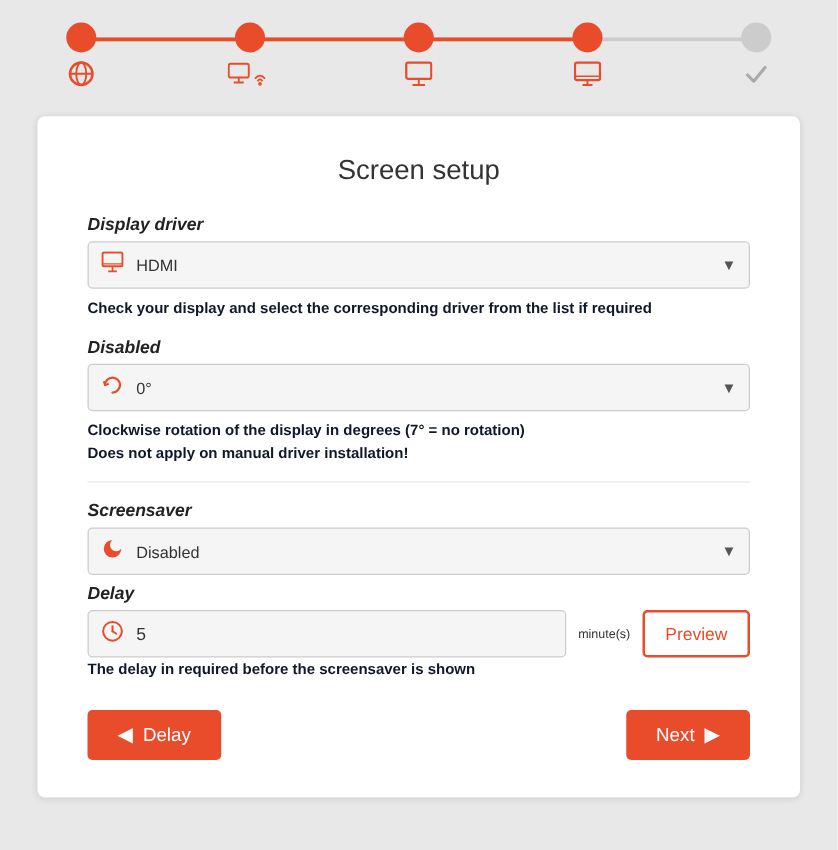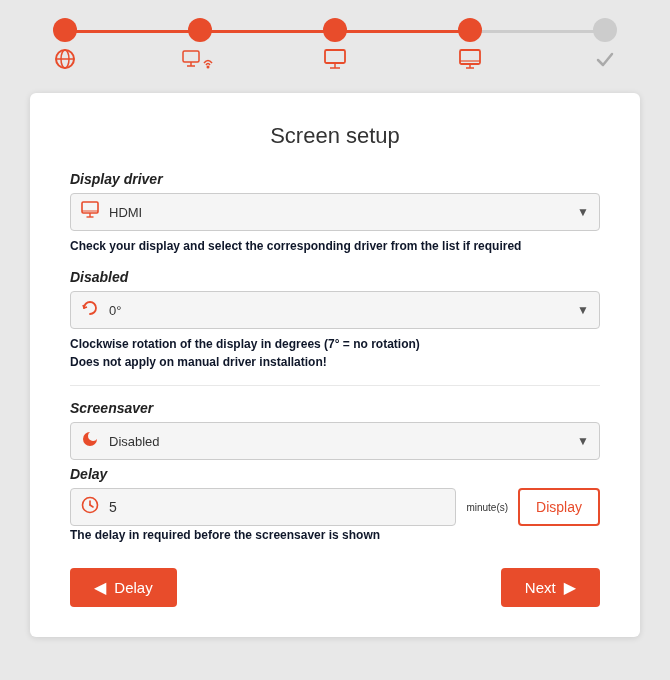--- a/index.html
+++ b/index.html
@@ -372,21 +372,21 @@
         <span class="select-icon">
           <svg width="18" height="18" viewBox="0 0 18 18" fill="none">
             <circle cx="9" cy="9" r="7.5" stroke="#e84c2b" stroke-width="1.6" fill="none"></circle>
             <line x1="9" y1="5" x2="9" y2="9" stroke="#e84c2b" stroke-width="1.6" stroke-linecap="round"></line>
             <line x1="9" y1="9" x2="12" y2="11" stroke="#e84c2b" stroke-width="1.6" stroke-linecap="round"></line>
           </svg>
         </span>
         <input class="input-field" type="text" value="5" style="">
       </div>
       <span class="unit-text">minute(s)</span>
-      <button class="preview-btn">Display</button>
+      <button class="preview-btn">Preview</button>
     </div>
     <p class="hint-text">The delay in required before the screensaver is shown</p>
 
     <div class="nav-row">
       <button class="nav-btn">
         <span class="arrow">◀</span>
         <span>Delay</span>
       </button>
       <button class="nav-btn">
         <span>Next</span>

